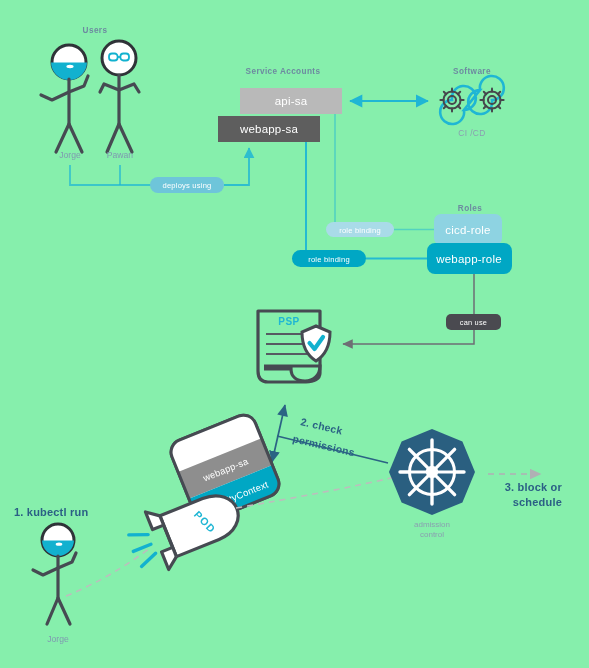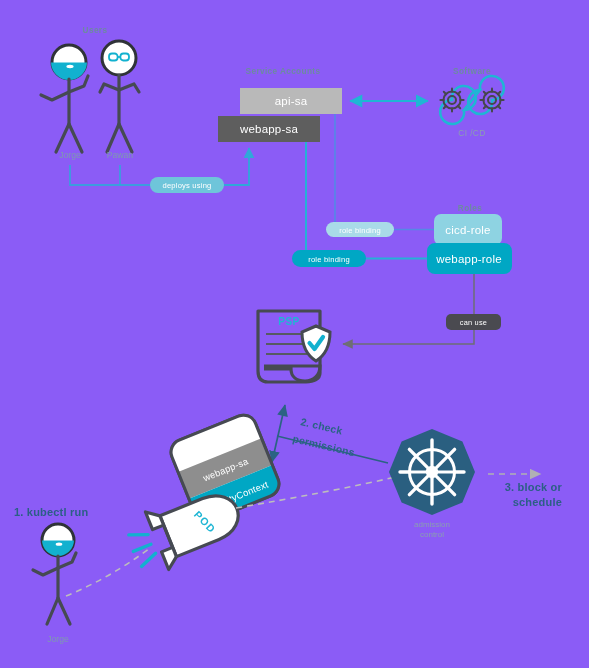--- a/index.html
+++ b/index.html
@@ -10,21 +10,21 @@
   body {
     width: 589px;
     height: 668px;
     overflow: hidden;
     font-family: "Liberation Sans", sans-serif;
   }
   #diagram-root {
     position: relative;
     width: 589px;
     height: 668px;
-    background: #8b5cf6;
+    background: #86efac;
     text-align: center;
   }
   svg.canvas {
     position: absolute;
     top: 0; left: 0;
     width: 589px;
     height: 668px;
   }
   text { font-family: "Liberation Sans", sans-serif; }
   .grp-label {

